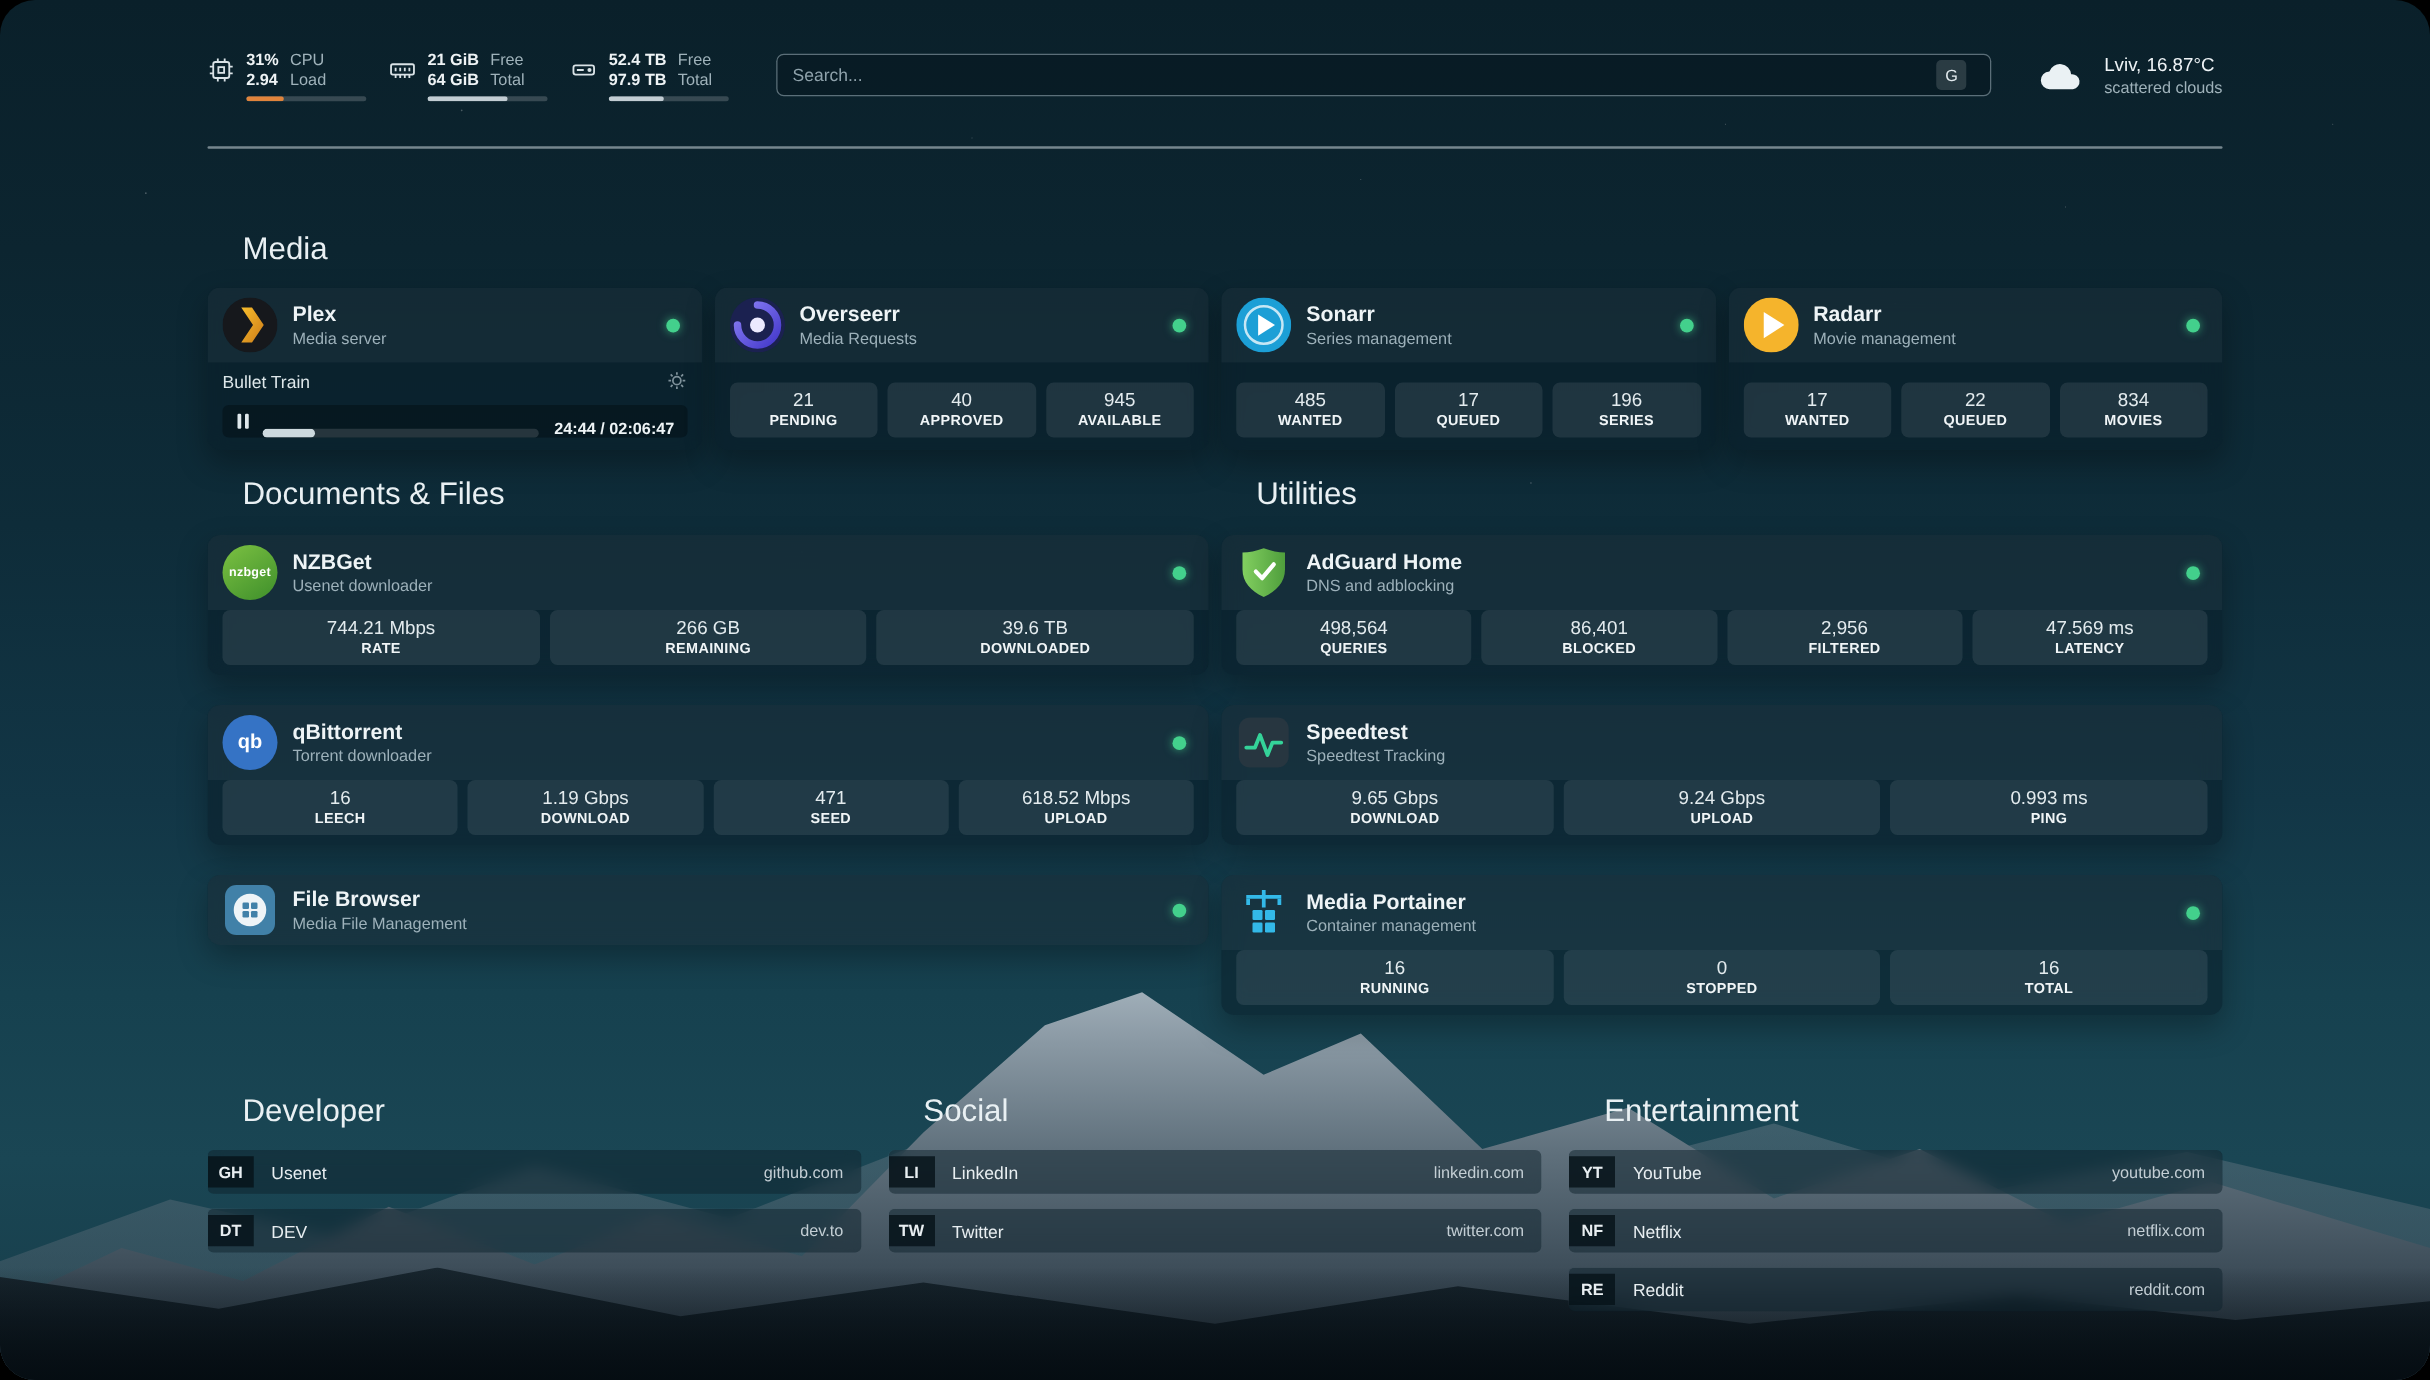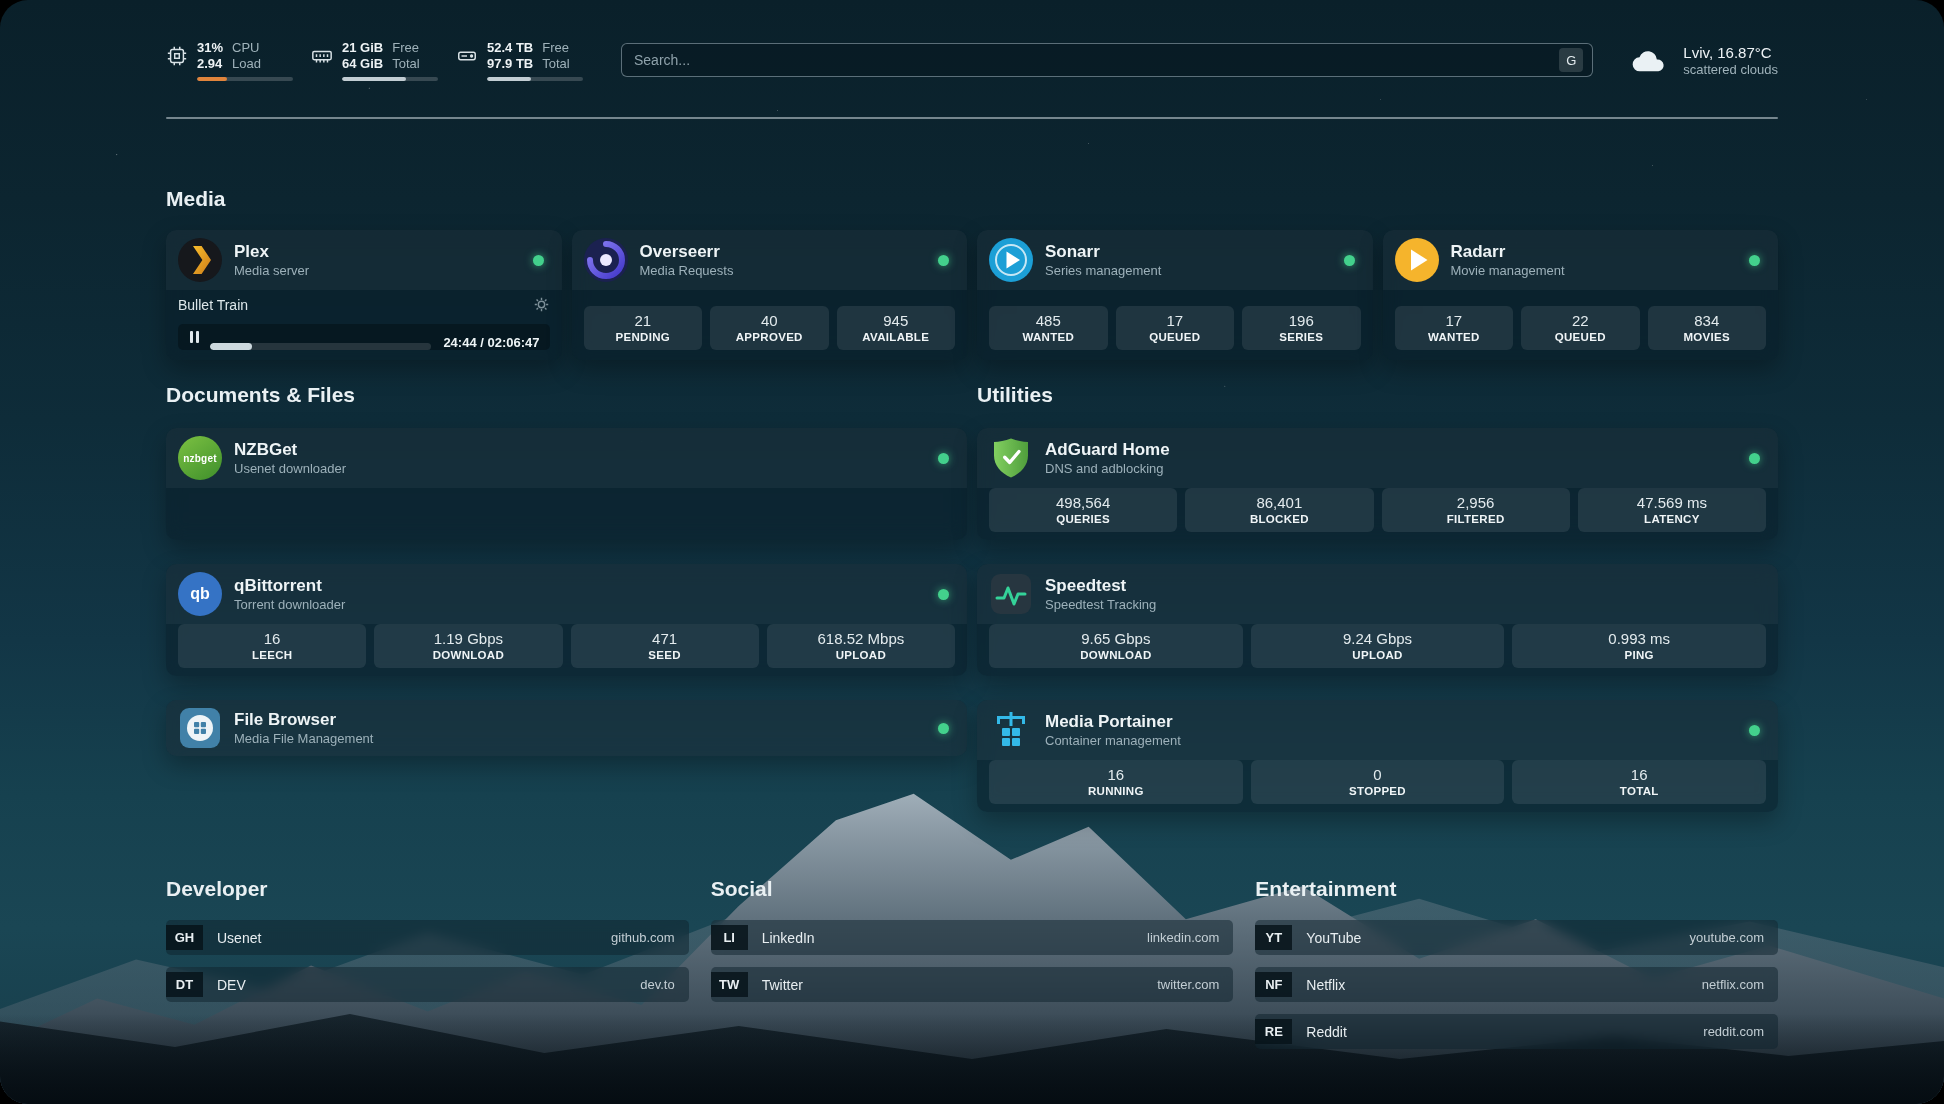--- a/index.html
+++ b/index.html
@@ -57,34 +57,34 @@
   .m-icon svg { width: 22px; height: 22px; }
   .m-col { display: flex; flex-direction: column; }
   .m-col div { font-size: 13px; line-height: 16px; white-space: nowrap; }
   .m-values div { color: #eef3f5; font-weight: 600; }
   .m-labels div { color: #9fb2ba; }
   .m-bar { margin: 5px 0 0 31px; width: 96px; height: 4px; border-radius: 2px; background: rgba(255,255,255,.18); overflow: hidden; }
   .m-fill { height: 100%; border-radius: 2px; background: #c2cdd3; }
   .m-fill.cpu { background: #e0843c; }
 
   .searchbar { flex: 1; margin: 0 38px; height: 34px; background: rgba(8,24,32,.55);
-    border: 1px solid rgba(160,180,190,.55); border-radius: 6px; display: flex; align-items: center; padding: 0 9px 0 12px; }
+    border: 1px solid rgba(160,180,190,.55); border-radius: 6px; display: flex; align-items: center; padding: 0 19px 0 12px; }
   .searchbar input { flex: 1; background: transparent; border: none; outline: none; color: #dfe8ec; font-size: 14px; font-family: inherit; }
   .searchbar input::placeholder { color: #8fa2ab; }
   .search-kbd { width: 24px; height: 24px; border-radius: 4px; background: rgba(255,255,255,.14);
     display: flex; align-items: center; justify-content: center; font-size: 13px; color: #e4ecef; }
 
   .weather { display: flex; align-items: center; gap: 18px; margin-left: auto; }
   .weather-icon svg { width: 34px; height: 24px; display: block; }
   .w-line1 { font-size: 15px; color: #eef3f6; line-height: 19px; }
   .w-line2 { font-size: 13px; color: #9fb2ba; line-height: 16px; }
 
   .divider { position: absolute; left: 0; top: 117px; width: 100%; height: 2px; background: rgba(205,216,222,.55); border-radius: 1px; }
 
-  h2.sec { font-size: 21px; font-weight: 700; color: #e9f0f3; line-height: 30px; }
+  h2.sec { font-size: 25px; font-weight: 400; color: #e9f0f3; line-height: 30px; margin-left: 28px; }
 
   
   .card { background: rgba(10,30,40,.55); border-radius: 10px; box-shadow: 0 10px 24px rgba(0,0,0,.28);
     backdrop-filter: blur(9px); display: flex; flex-direction: column; overflow: hidden; }
   .card-head { display: flex; align-items: center; gap: 12px; padding: 8px 12px; background: rgba(255,255,255,.045); }
   .svc-icon { width: 44px; height: 44px; flex: 0 0 44px; display: flex; align-items: center; justify-content: center; }
   .svc-icon svg { width: 44px; height: 44px; display: block; }
   .svc-title { font-size: 17px; font-weight: 600; color: #eef4f6; line-height: 21px; }
   .svc-sub { font-size: 13px; color: #9db1ba; line-height: 17px; }
   .dot { width: 11px; height: 11px; border-radius: 50%; background: #43d08c; margin-left: auto; margin-right: 6px;
@@ -398,20 +398,34 @@
           <div class="card h-stats">
             <div class="card-head">
               <span class="circle-logo nzb-circle">
                   <span class="nzb-txt">nzbget</span>
                 </span>
               <div>
                 <div class="svc-title">NZBGet</div>
                 <div class="svc-sub">Usenet downloader</div>
               </div>
               <span class="dot"></span>
+            </div>
+            <div class="stats">
+              <div class="stat">
+                  <div class="stat-v">744.21 Mbps</div>
+                  <div class="stat-l">RATE</div>
+                </div>
+              <div class="stat">
+                  <div class="stat-v">266 GB</div>
+                  <div class="stat-l">REMAINING</div>
+                </div>
+              <div class="stat">
+                  <div class="stat-v">39.6 TB</div>
+                  <div class="stat-l">DOWNLOADED</div>
+                </div>
             </div>
           </div>
 
           <div class="card h-stats">
             <div class="card-head">
               <span class="circle-logo qb-circle">
                   <span class="qb-txt">qb</span>
                 </span>
               <div>
                 <div class="svc-title">qBittorrent</div>

